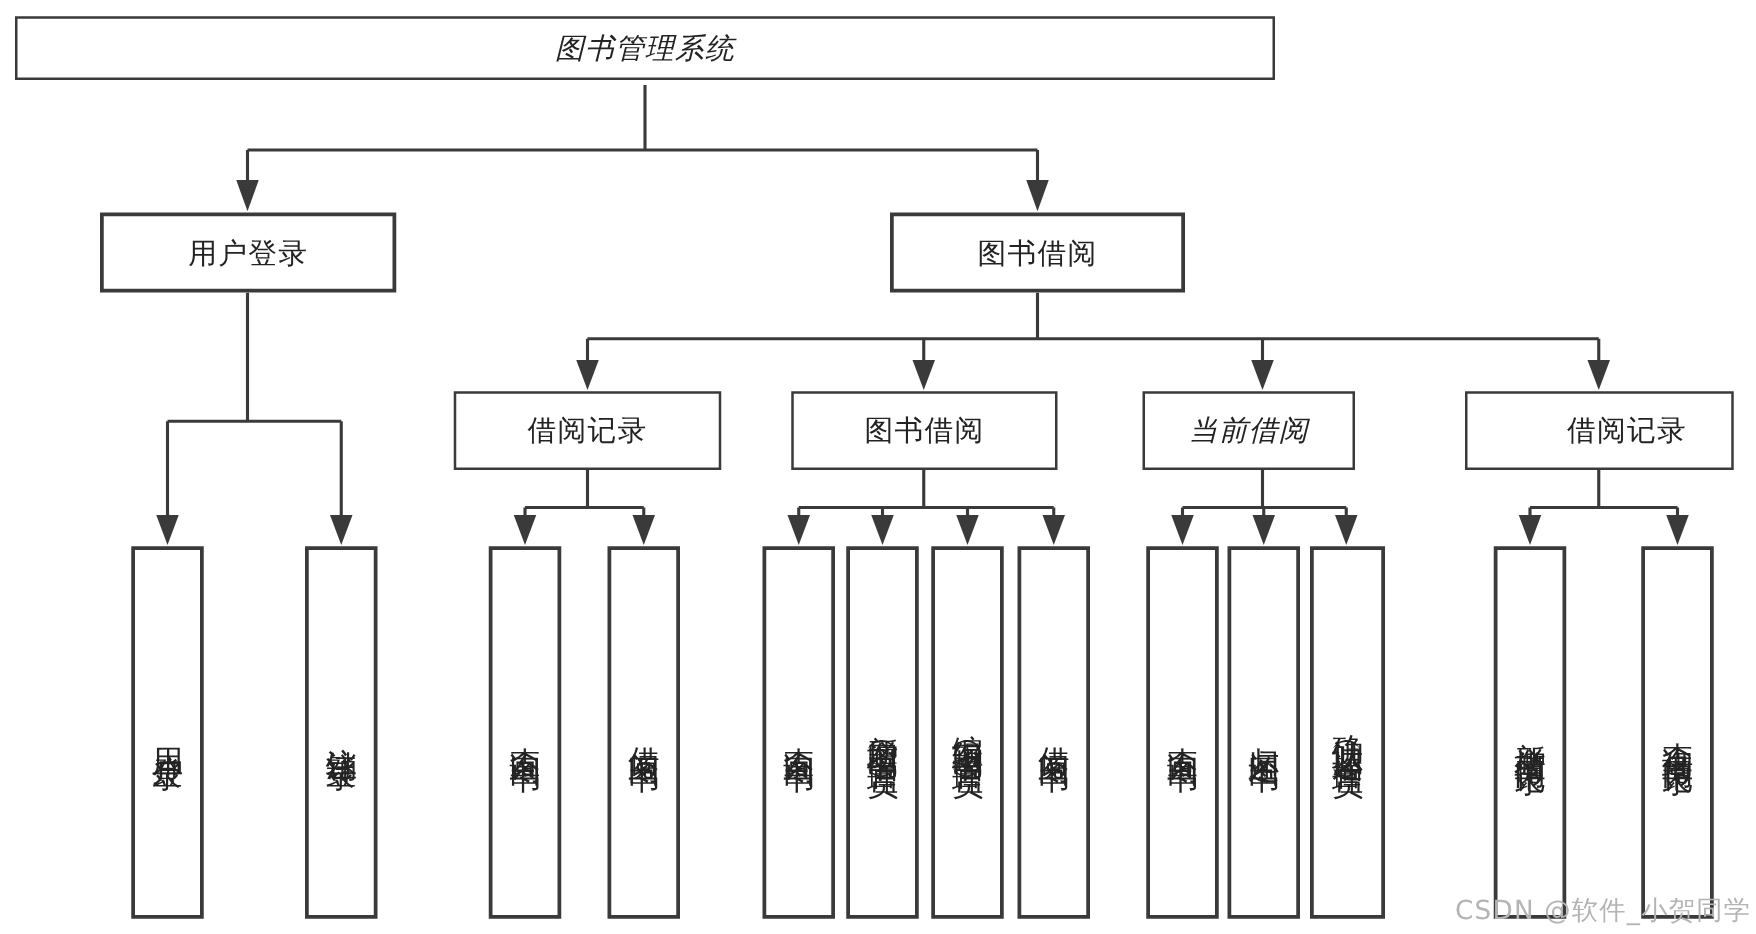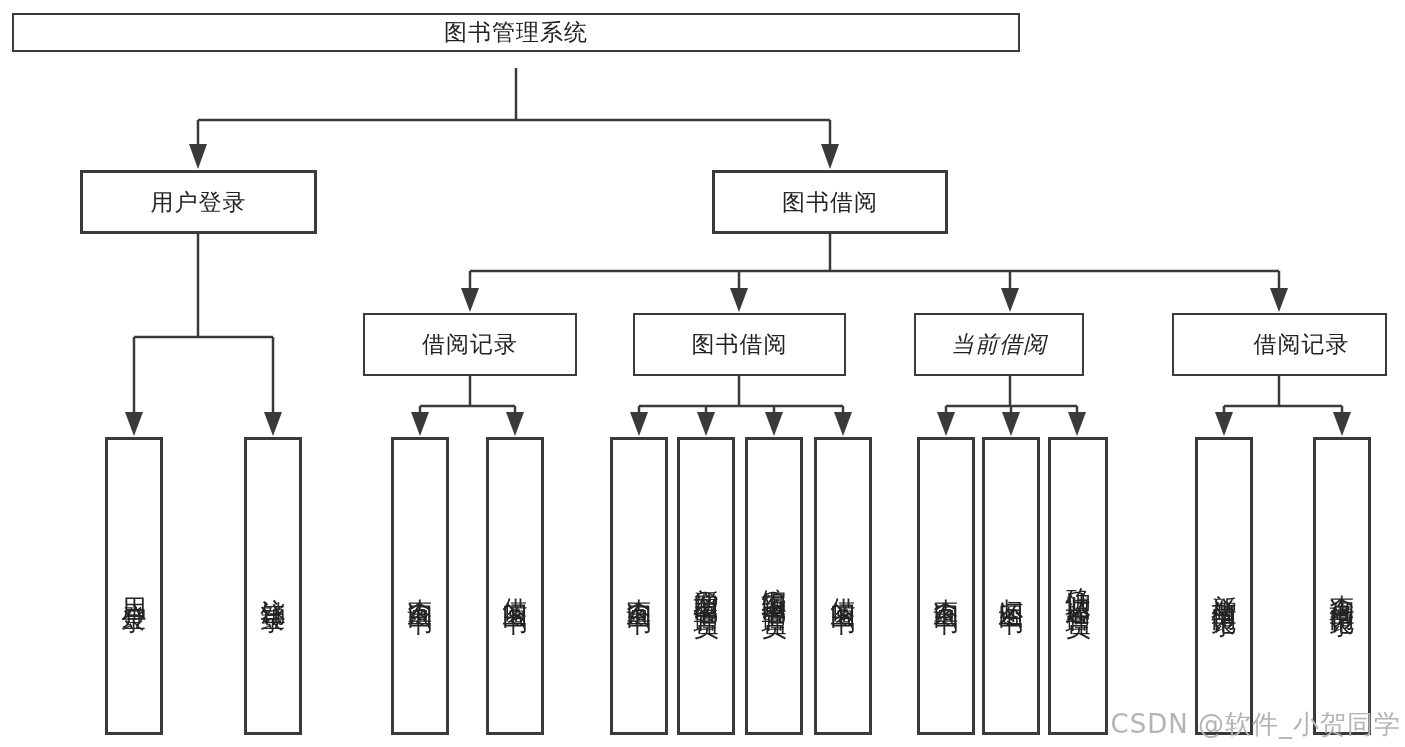--- a/index.html
+++ b/index.html
@@ -27,21 +27,21 @@
     border: 2px solid #3a3a3a;
     display: flex;
     align-items: center;
     justify-content: center;
     color: #232323;
     z-index: 2;
   }
 
   .node-h { font-size: 23px; letter-spacing: 1px; }
 
-  .node-root  { left: 12px;   top: 13px;  width: 1008px; height: 39px; }
+  .node-root  { left: 12px;   top: 13px;  width: 1008px; height: 51px; font-style: italic; }
   .node-lv2-a { left: 80px;   top: 170px; width: 237px;  height: 64px; border-width: 3px; }
   .node-lv2-b { left: 712px;  top: 170px; width: 236px;  height: 64px; border-width: 3px; }
   .node-lv3-a { left: 363px;  top: 313px; width: 214px;  height: 63px; }
   .node-lv3-b { left: 633px;  top: 313px; width: 213px;  height: 63px; }
   .node-lv3-c { left: 914px;  top: 313px; width: 170px;  height: 63px; font-style: italic; }
   .node-lv3-d { left: 1172px; top: 313px; width: 215px;  height: 63px; padding-left: 44px; }
 
   .leaf {
     position: absolute;
     top: 437px;
@@ -75,21 +75,21 @@
   .leaf-9  { left: 917px;  }
   .leaf-10 { left: 982px;  }
   .leaf-11 { left: 1048px; width: 60px; }
   .leaf-12 { left: 1195px; }
   .leaf-13 { left: 1313px; }
 
   .watermark {
     position: absolute;
     right: 4px;
     bottom: 5px;
-    font-size: 26px;
+    font-size: 21px;
     color: #b4b4b4;
     z-index: 5;
     letter-spacing: 1px;
   }
 </style>
 </head>
 <body>
 
 <div class="stage">
 

